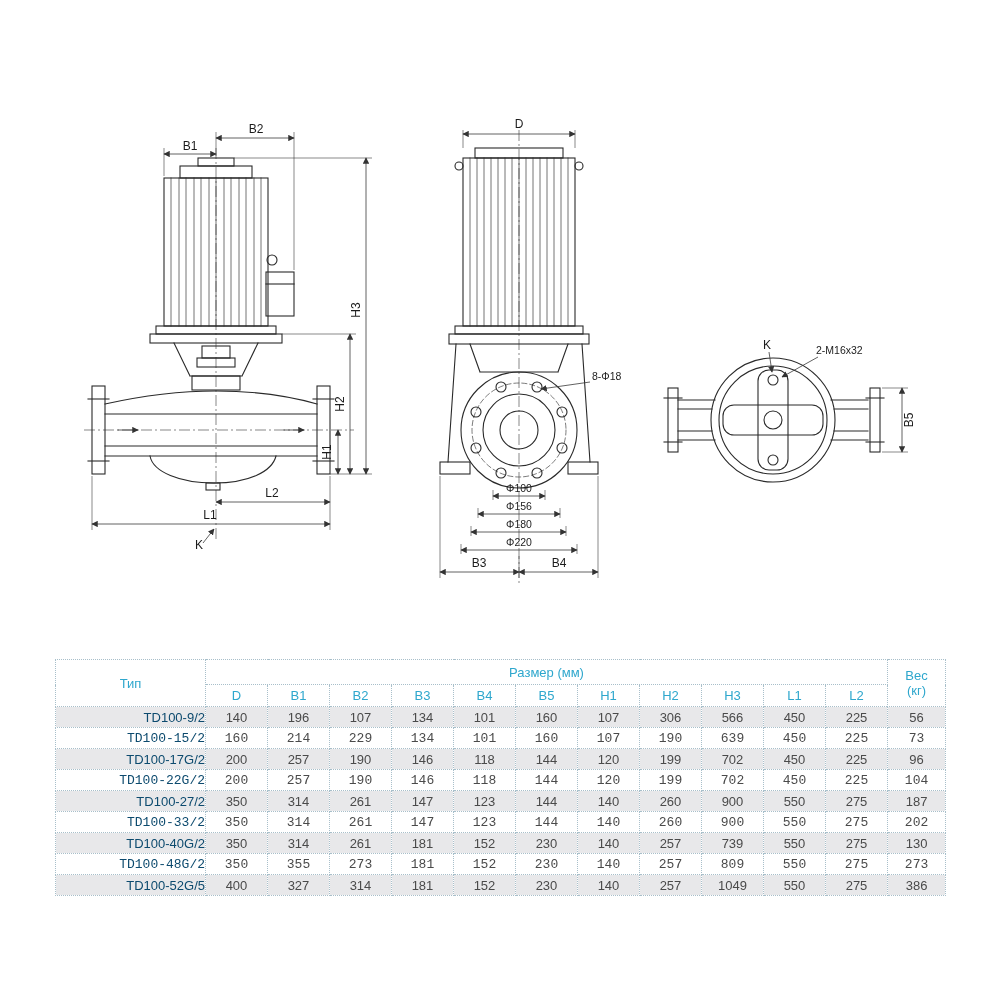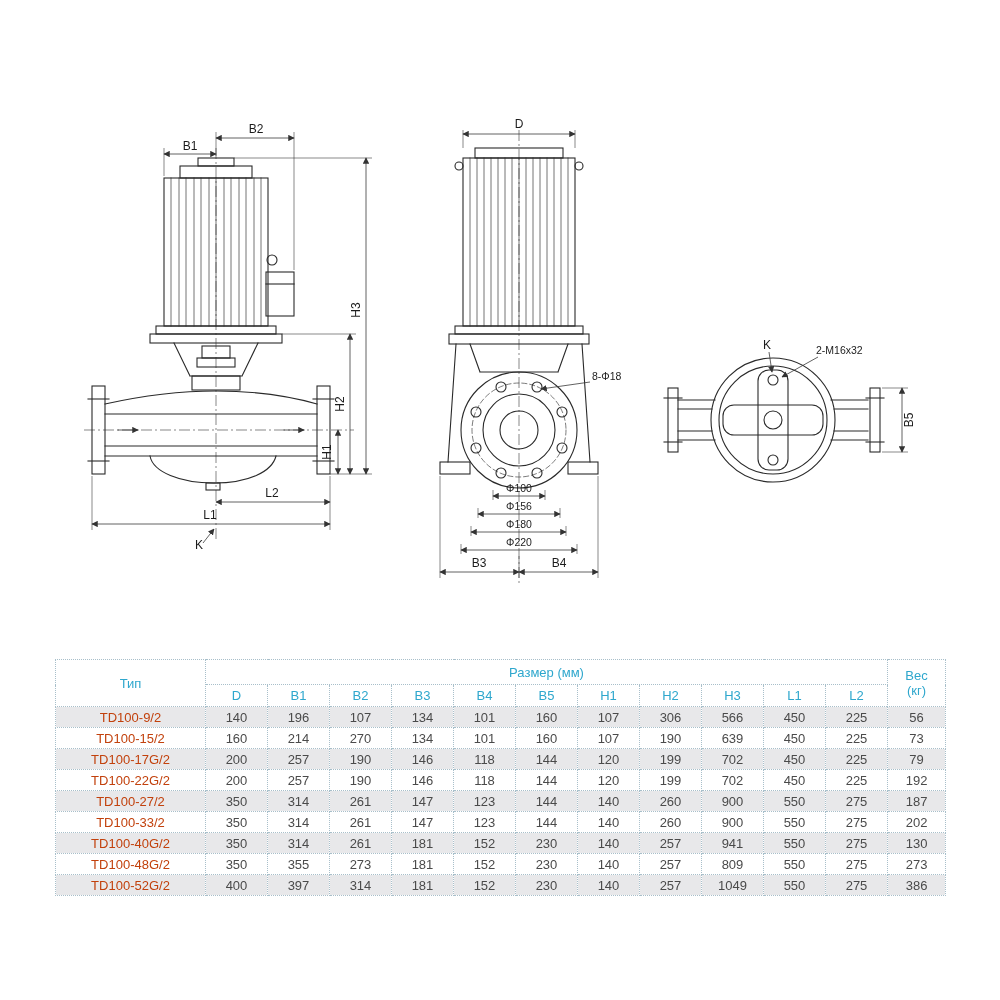--- a/index.html
+++ b/index.html
@@ -21,23 +21,23 @@
   .table-wrap { margin:32px 55px 0 55px; }
   table.dims { width:100%; border-collapse:collapse; table-layout:fixed;margin-top:44px; }
   table.dims th, table.dims td {
       border:1px dotted #a8bfca; text-align:center; vertical-align:middle;
       font-weight:400; font-size:13px; color:#4a4a4a; padding:0; height:20px;
       overflow:hidden; white-space:nowrap;
   }
   table.dims thead th { color:#2ea7cd; }
   table.dims thead tr.hdr1 th { height:24px; }
   table.dims thead tr.hdr2 th { height:21px; }
-  table.dims tbody td.type-cell { color:#c2410c; }
+  table.dims tbody td.type-cell { color:#0c4a6e;text-align:right; }
   table.dims tbody tr.shaded { background:#e8e8ea; }
-  table.dims tbody tr.plain  { background:#ffffff; }
+  table.dims tbody tr.plain  { background:#ffffff;font-family:Liberation Mono, monospace; }
 </style>
 </head>
 <body>
 
 <div class="page">
 
   <svg class="drawings" width="1000" height="615" viewBox="0 0 1000 615">
     <defs>
       <marker id="arr" viewBox="0 0 10 10" refX="9" refY="5" markerWidth="8" markerHeight="8" orient="auto-start-reverse">
         <path d="M0 0 L10 5 L0 10 z" fill="#333"></path>
@@ -268,21 +268,21 @@
             <td>306</td>
             <td>566</td>
             <td>450</td>
             <td>225</td>
             <td>56</td>
           </tr>
           <tr class="plain">
             <td class="type-cell">TD100-15/2</td>
             <td>160</td>
             <td>214</td>
-            <td>270</td>
+            <td>229</td>
             <td>134</td>
             <td>101</td>
             <td>160</td>
             <td>107</td>
             <td>190</td>
             <td>639</td>
             <td>450</td>
             <td>225</td>
             <td>73</td>
           </tr>
@@ -292,36 +292,36 @@
             <td>257</td>
             <td>190</td>
             <td>146</td>
             <td>118</td>
             <td>144</td>
             <td>120</td>
             <td>199</td>
             <td>702</td>
             <td>450</td>
             <td>225</td>
-            <td>79</td>
+            <td>96</td>
           </tr>
           <tr class="plain">
             <td class="type-cell">TD100-22G/2</td>
             <td>200</td>
             <td>257</td>
             <td>190</td>
             <td>146</td>
             <td>118</td>
             <td>144</td>
             <td>120</td>
             <td>199</td>
             <td>702</td>
             <td>450</td>
             <td>225</td>
-            <td>192</td>
+            <td>104</td>
           </tr>
           <tr class="shaded">
             <td class="type-cell">TD100-27/2</td>
             <td>350</td>
             <td>314</td>
             <td>261</td>
             <td>147</td>
             <td>123</td>
             <td>144</td>
             <td>140</td>
@@ -349,44 +349,44 @@
           <tr class="shaded">
             <td class="type-cell">TD100-40G/2</td>
             <td>350</td>
             <td>314</td>
             <td>261</td>
             <td>181</td>
             <td>152</td>
             <td>230</td>
             <td>140</td>
             <td>257</td>
-            <td>941</td>
+            <td>739</td>
             <td>550</td>
             <td>275</td>
             <td>130</td>
           </tr>
           <tr class="plain">
             <td class="type-cell">TD100-48G/2</td>
             <td>350</td>
             <td>355</td>
             <td>273</td>
             <td>181</td>
             <td>152</td>
             <td>230</td>
             <td>140</td>
             <td>257</td>
             <td>809</td>
             <td>550</td>
             <td>275</td>
             <td>273</td>
           </tr>
           <tr class="shaded">
-            <td class="type-cell">TD100-52G/2</td>
+            <td class="type-cell">TD100-52G/5</td>
             <td>400</td>
-            <td>397</td>
+            <td>327</td>
             <td>314</td>
             <td>181</td>
             <td>152</td>
             <td>230</td>
             <td>140</td>
             <td>257</td>
             <td>1049</td>
             <td>550</td>
             <td>275</td>
             <td>386</td>

